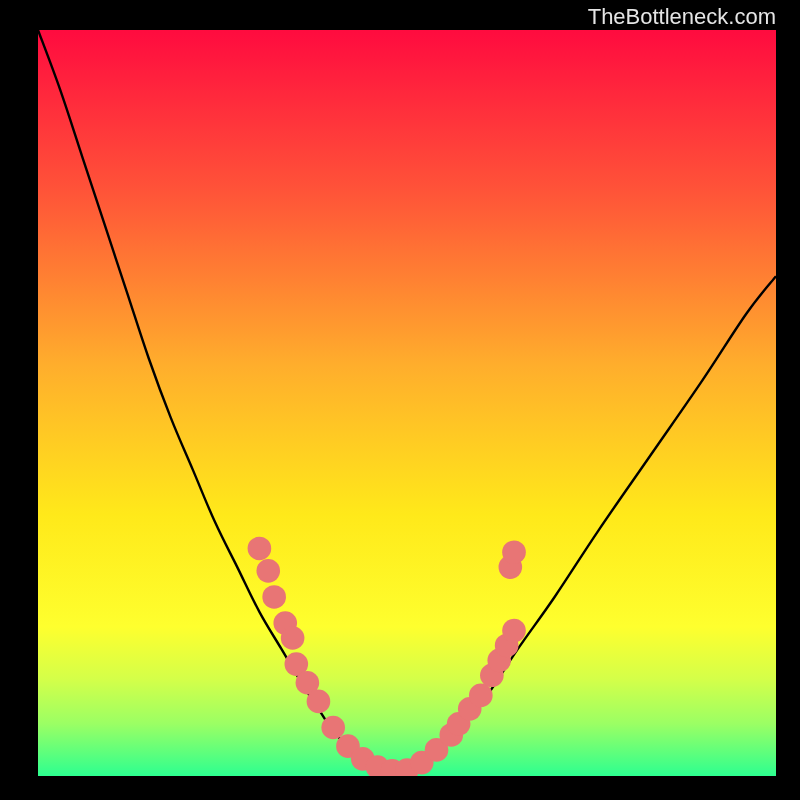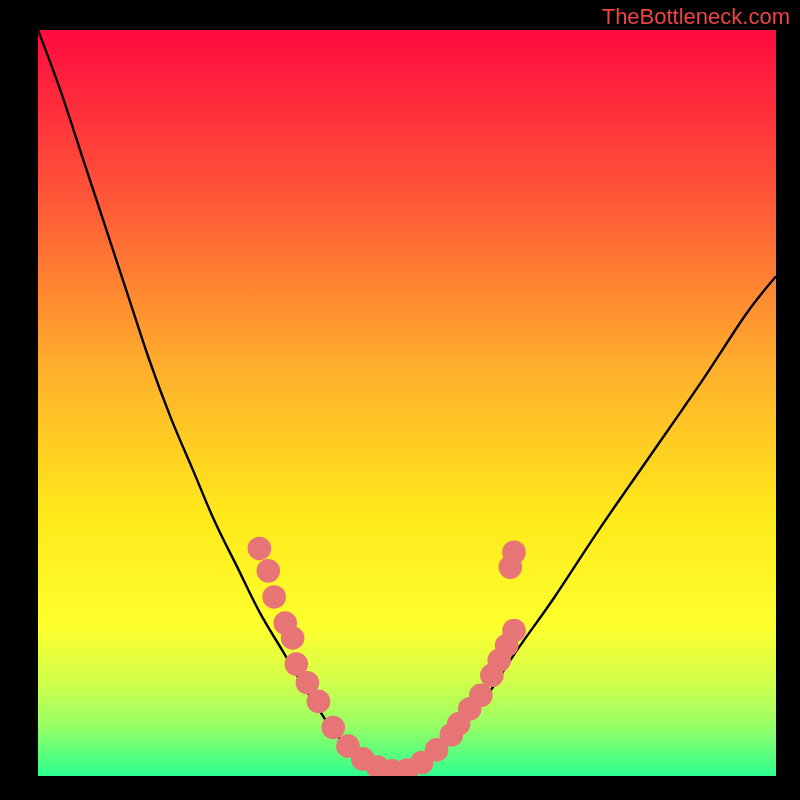--- a/index.html
+++ b/index.html
@@ -12,25 +12,25 @@
   }
   .container {
     position: relative;
     width: 800px;
     height: 800px;
     background: #000;
   }
   .watermark {
     position: absolute;
     top: 4px;
-    right: 10px;
+    right: 24px;
     font-family: Arial, Helvetica, sans-serif;
     font-size: 22px;
     font-weight: 500;
-    color: #ef4444;
+    color: #e5e5e5;
     letter-spacing: 0px;
     z-index: 10;
   }
   .plot-frame {
     position: absolute;
     left: 38px;
     top: 30px;
     width: 738px;
     height: 746px;
     background: #000;

